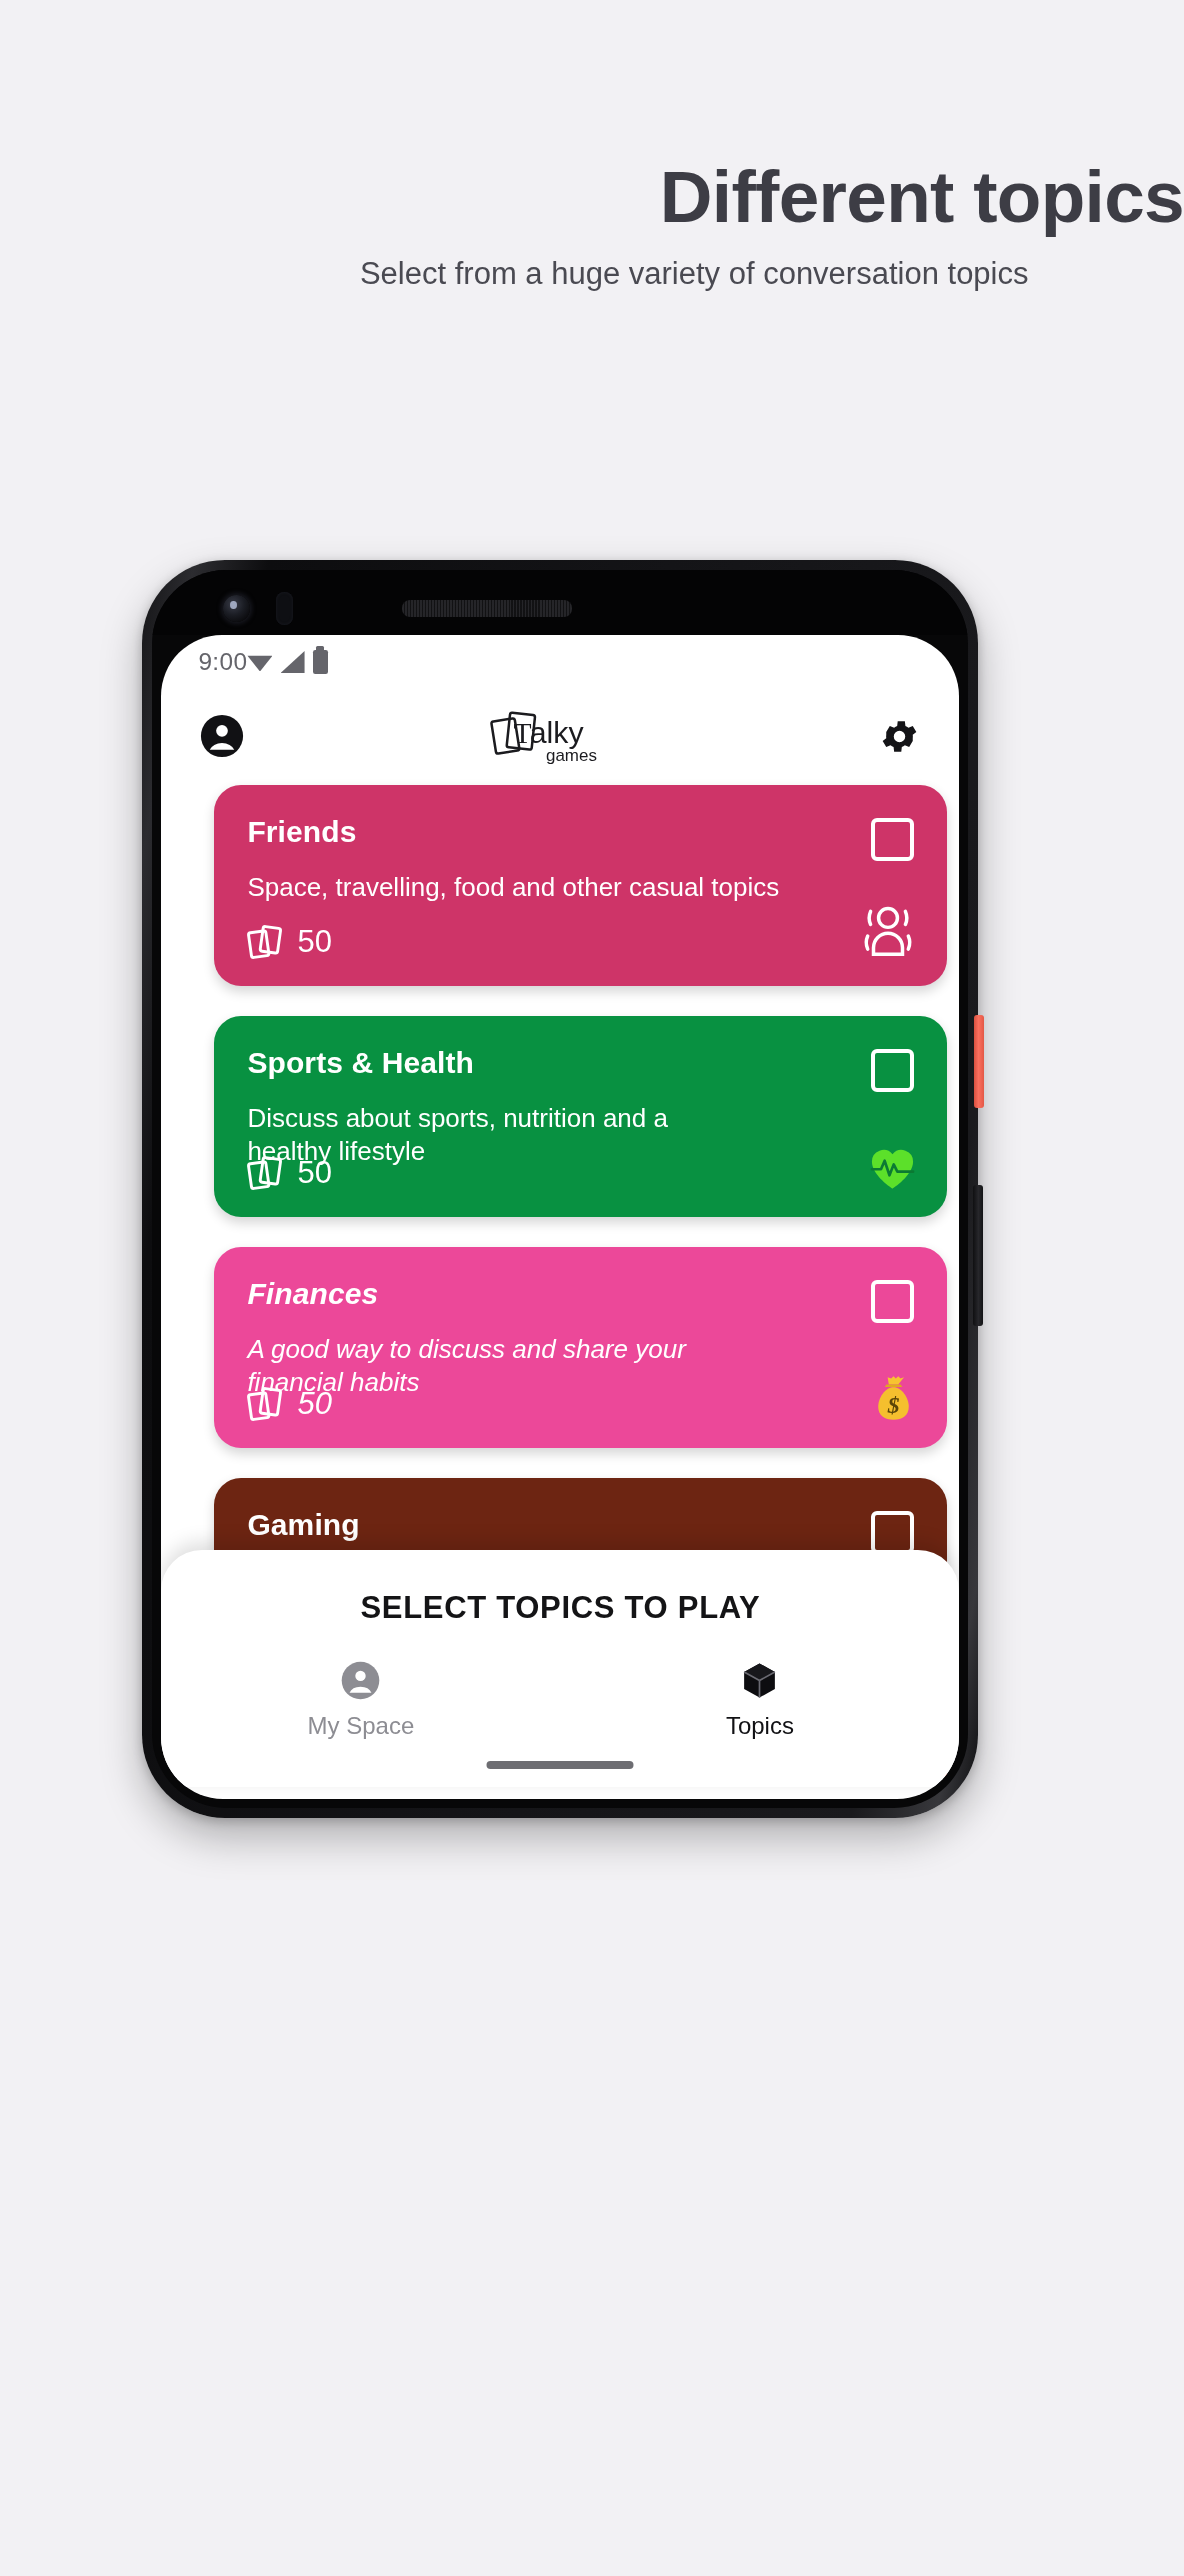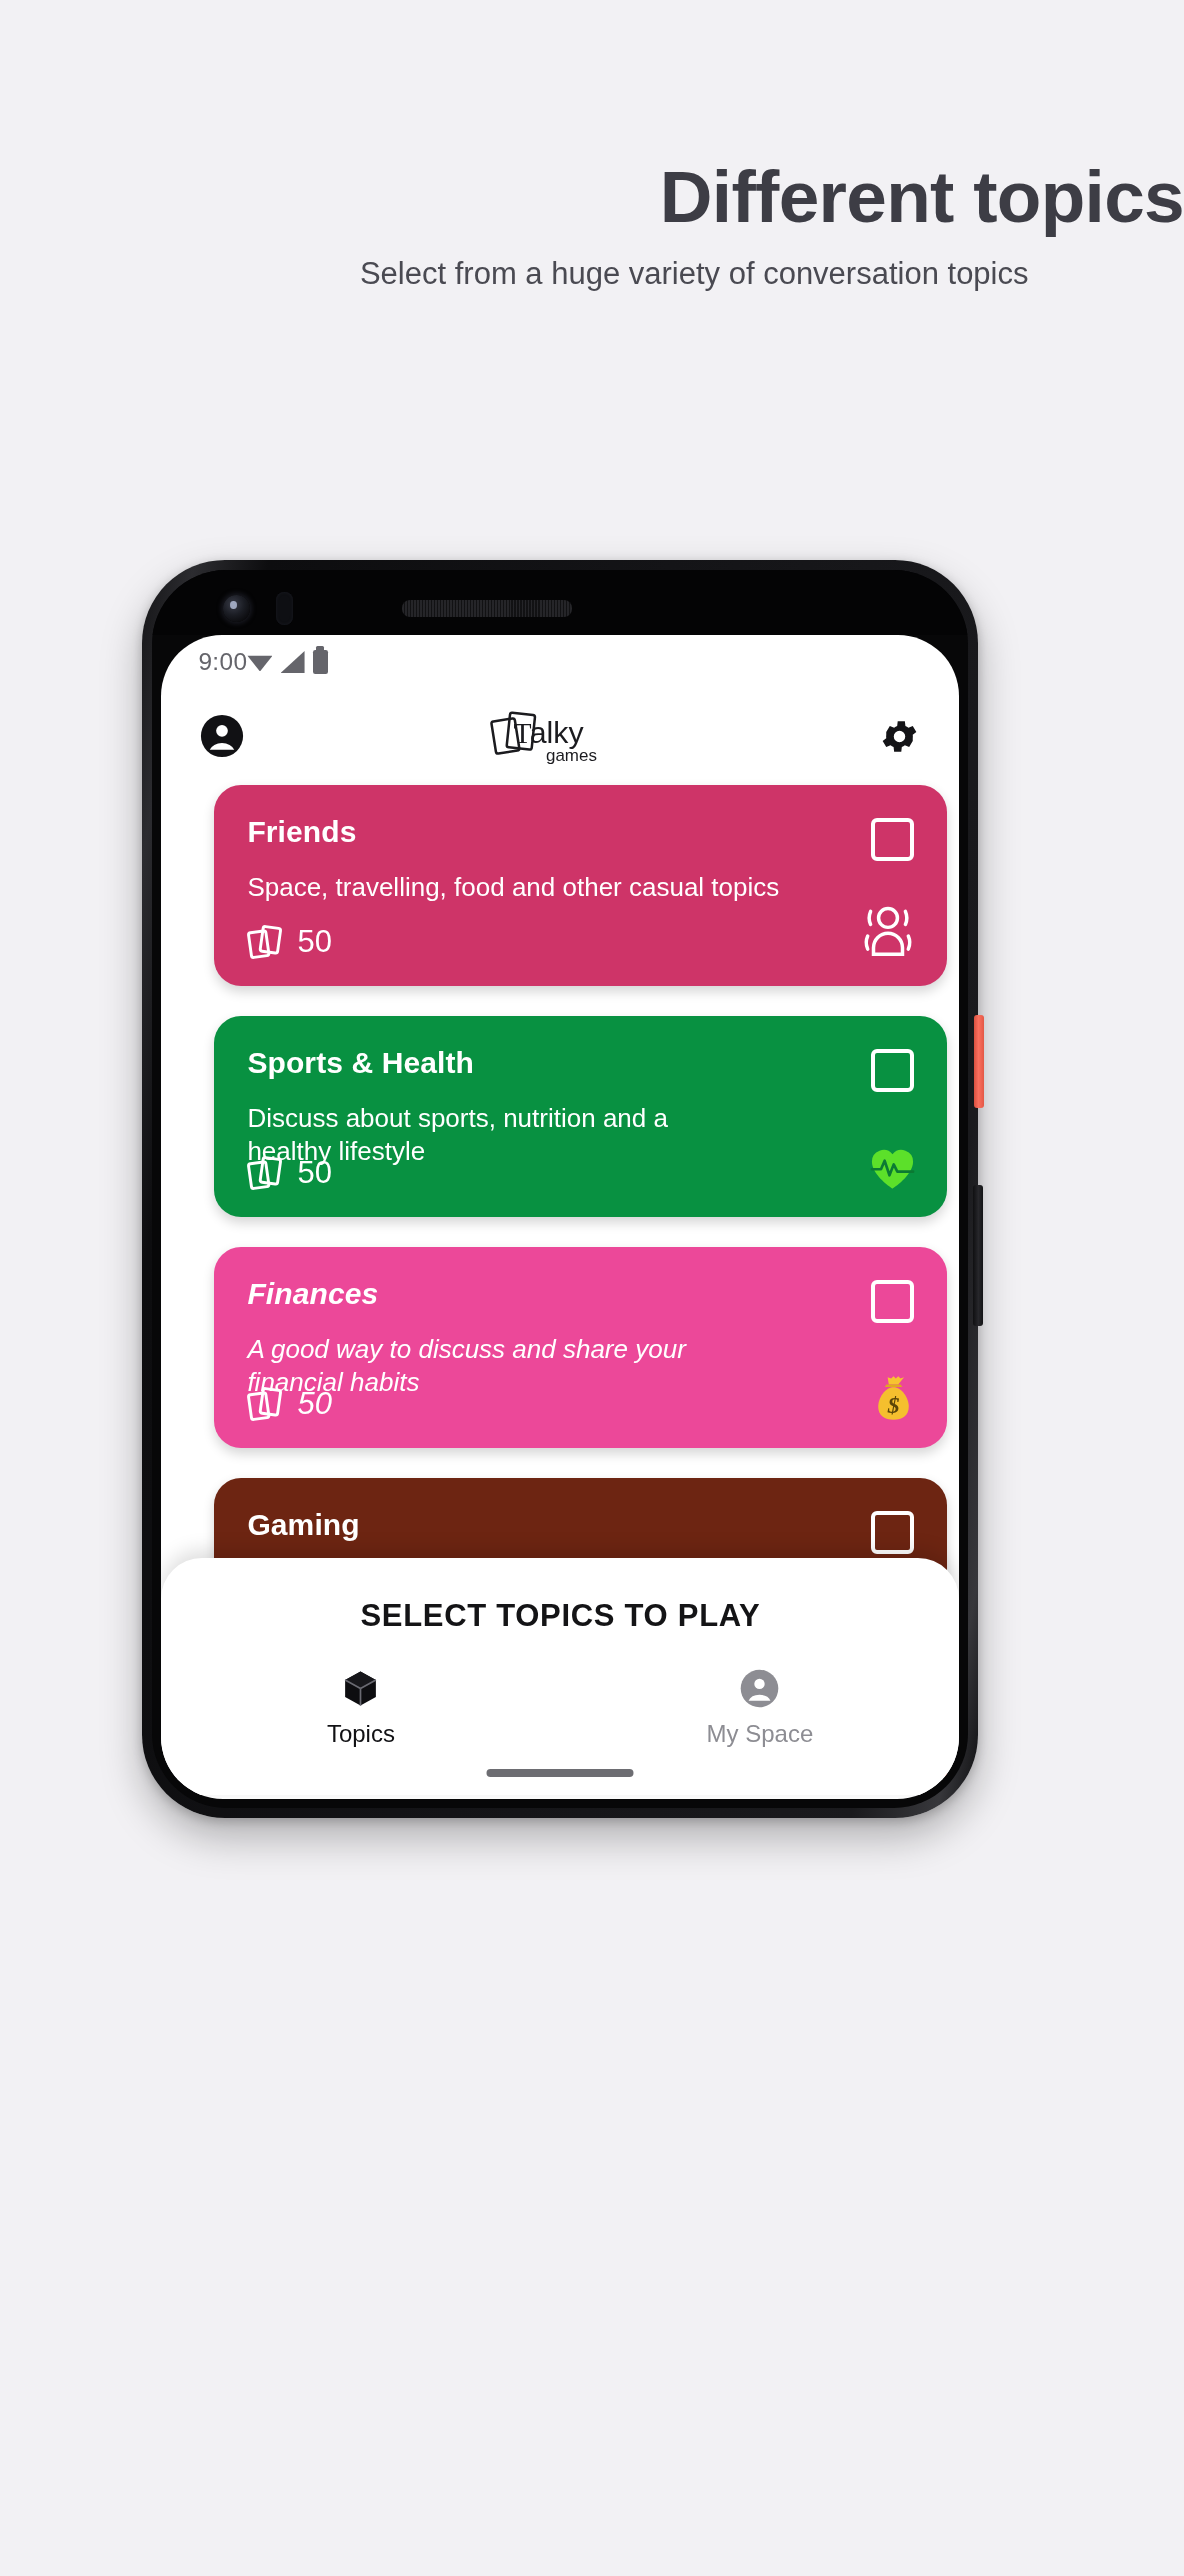--- a/index.html
+++ b/index.html
@@ -176,21 +176,21 @@
 
   
   .peek-card {
     width:733px; height:67px;
     border-radius:27px 27px 0 0;
     box-shadow:0 -1.5px 7.4px rgba(0,0,0,.10);
   }
 
   
   .bottom-sheet {
-    position:absolute; left:0; bottom:4px; width:798px; height:237px;
+    position:absolute; left:0; bottom:12px; width:798px; height:237px;
     background:#ffffff;
     border-radius:41px 41px 0 0;
     box-shadow:0 -7.4px 19px rgba(0,0,0,.13);
     z-index:5;
   }
   .sheet-title {
     text-align:center;
     margin-top:40px;
     font-size:31px;
     font-weight:700;
@@ -369,41 +369,41 @@
               </svg>
             </span>
           </div>
 
           <div class="peek-card" style="background:#fb6a5e;"></div>
         </div>
 
         <div class="bottom-sheet">
           <div class="sheet-title">SELECT TOPICS TO PLAY</div>
           <div class="tabbar">
+            <div class="tab inactive">
+              <span class="tab-icon">
+                <svg viewBox="0 0 24 24" width="41" height="41">
+                  <circle cx="12" cy="12" r="11" fill="#8d8d93"></circle>
+                  <circle cx="12" cy="9.3" r="3.05" fill="#ffffff"></circle>
+                  <path d="M5.6 19.2a6.7 5 0 0 1 12.8 0z" fill="#ffffff"></path>
+                </svg>
+              </span>
+              <span class="tab-label">My Space</span>
+            </div>
             <div class="tab active">
               <span class="tab-icon">
                 <svg viewBox="0 0 24 24" width="41" height="41">
                   <path d="M12 2 3 7v10l9 5 9-5V7z" fill="#0d0d10"></path>
                   <path d="M12 2 3 7l9 5 9-5z" fill="#17171b"></path>
                   <path d="M12 12v10" stroke="#6a6a72" stroke-width="1" fill="none"></path>
                   <path d="M12 12 3 7M12 12l9-5" stroke="#6a6a72" stroke-width="1" fill="none"></path>
                 </svg>
               </span>
               <span class="tab-label">Topics</span>
             </div>
-            <div class="tab inactive">
-              <span class="tab-icon">
-                <svg viewBox="0 0 24 24" width="41" height="41">
-                  <circle cx="12" cy="12" r="11" fill="#8d8d93"></circle>
-                  <circle cx="12" cy="9.3" r="3.05" fill="#ffffff"></circle>
-                  <path d="M5.6 19.2a6.7 5 0 0 1 12.8 0z" fill="#ffffff"></path>
-                </svg>
-              </span>
-              <span class="tab-label">My Space</span>
-            </div>
           </div>
           <div class="nav-pill"></div>
         </div>
 
       </div>
     </div>
   </div>
 
   <div class="btn-power"></div>
   <div class="btn-volume"></div>

